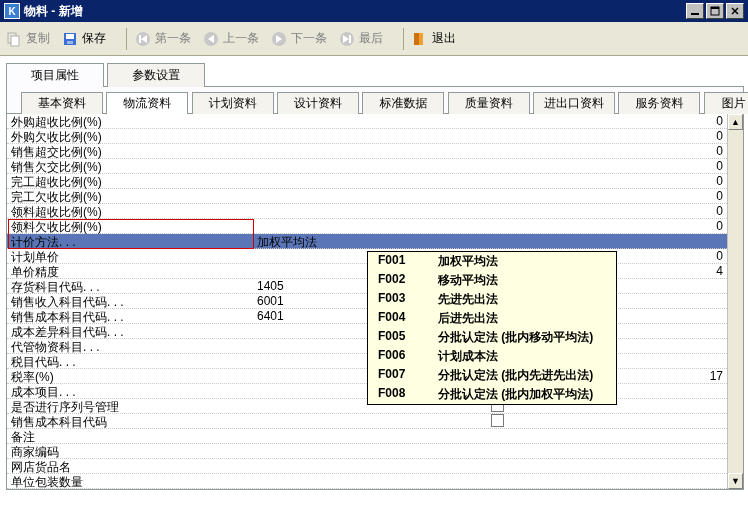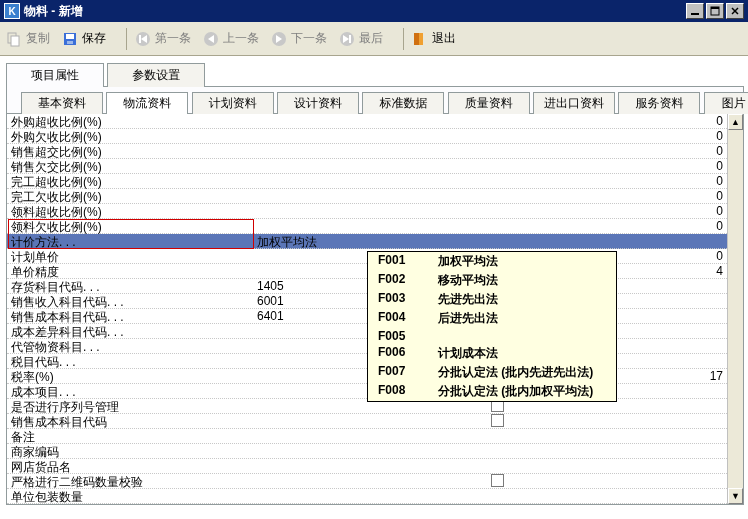--- a/index.html
+++ b/index.html
@@ -260,24 +260,20 @@
         </div>
         <div class="row">
           <span class="lbl">商家编码</span>
           <span class="val"></span>
         </div>
         <div class="row">
           <span class="lbl">网店货品名</span>
           <span class="val"></span>
         </div>
         <div class="row">
-          <span class="lbl">严格进行二维码数量校验</span>
-          <span style="flex: 1 1 0%; text-align: center;"><span class="chk"></span></span>
-        </div>
-        <div class="row">
           <span class="lbl">单位包装数量</span>
           <span class="val"></span>
         </div>
         <div class="vscroll">
         <div class="arr">▲</div>
         <div class="track"></div>
         <div class="arr bottom">▼</div>
       </div>
 
       <div class="redbox" id="redbox" style="left: 1px; top: 105px; width: 246px; height: 30px;"></div>
@@ -297,20 +293,21 @@
     <div class="drow">
       <span class="code">F003</span>
       <span class="txt">先进先出法</span>
     </div>
     <div class="drow">
       <span class="code">F004</span>
       <span class="txt">后进先出法</span>
     </div>
     <div class="drow">
       <span class="code">F005</span>
+      <span class="txt">分批认定法 (批内移动平均法)</span>
     </div>
     <div class="drow">
       <span class="code">F006</span>
       <span class="txt">计划成本法</span>
     </div>
     <div class="drow">
       <span class="code">F007</span>
       <span class="txt">分批认定法 (批内先进先出法)</span>
     </div>
     <div class="drow">

